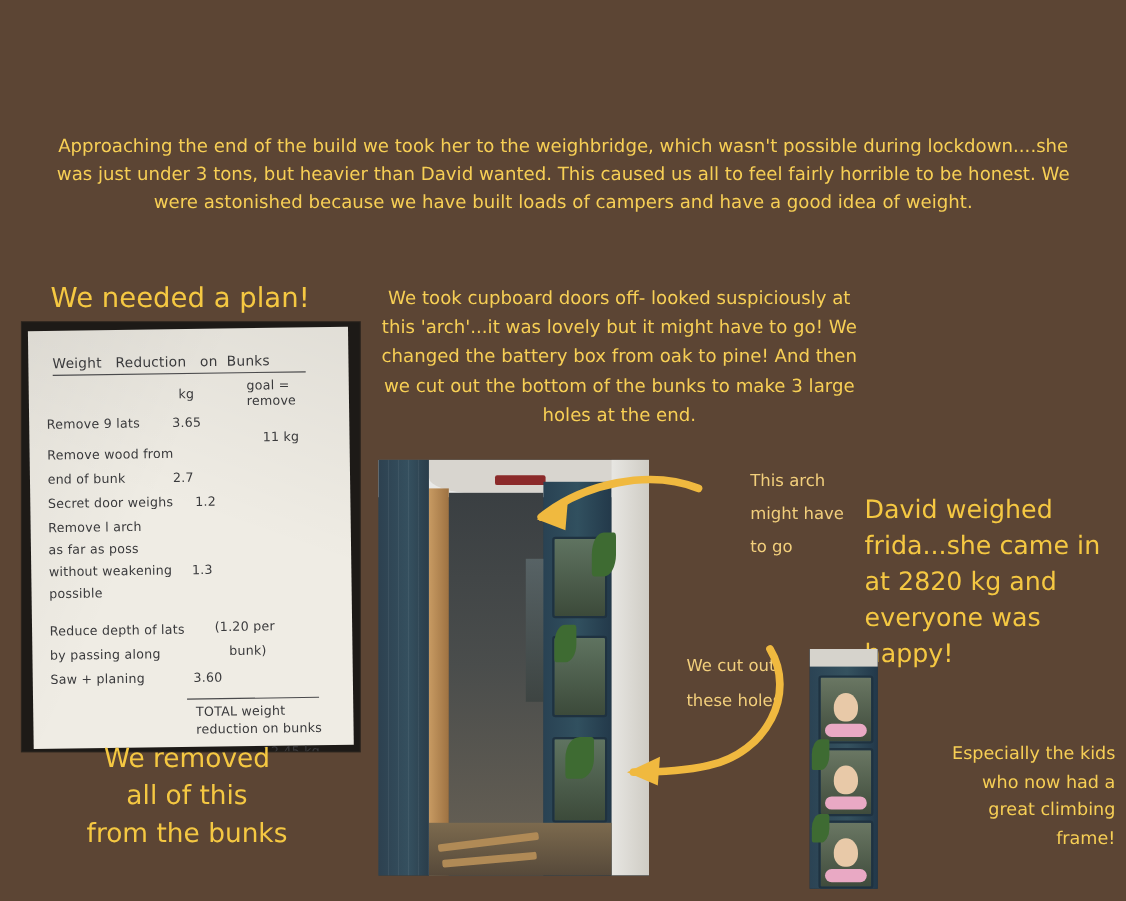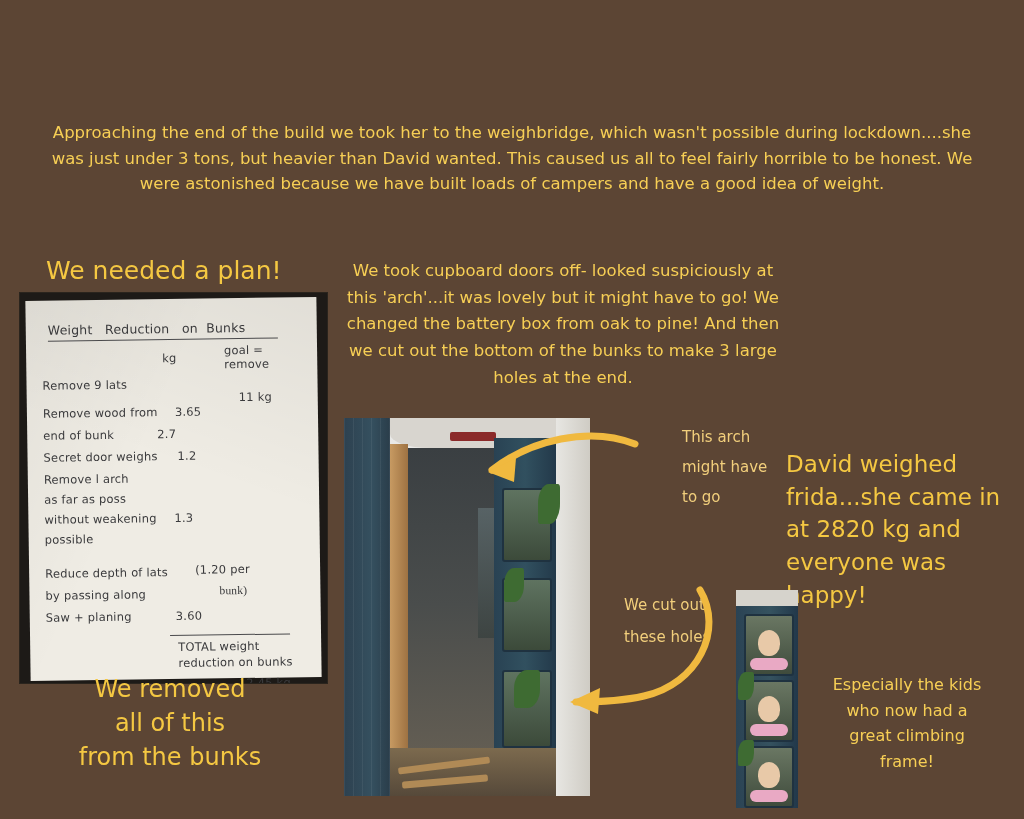--- a/index.html
+++ b/index.html
@@ -206,21 +206,21 @@
     text-align: left;
     color: #f5c842;
     font-size: 23px;
     line-height: 1.42;
   }
   .right-bottom {
     position: absolute;
     top: 672px;
     left: 800px;
     width: 214px;
-    text-align: center;
+    text-align: right;
     color: #f7cf55;
     font-size: 16px;
     line-height: 1.6;
   }
   .bunk-photo {
     position: absolute;
     left: 736px;
     top: 590px;
     width: 62px;
     height: 218px;
@@ -264,40 +264,40 @@
   <div class="note-photo">
     <div class="note-paper">
       <div class="hw" style="left:22px; top:22px; font-size:12.5px;">Weight   Reduction   on  Bunks</div>
       <div class="note-underline" style="left:22px; top:40px; width:230px;"></div>
 
       <div class="hw" style="left:136px; top:52px;">kg</div>
       <div class="hw" style="left:198px; top:46px; line-height:1.2;">goal =
 remove</div>
 
       <div class="hw" style="left:16px; top:78px;">Remove 9 lats</div>
-      <div class="hw" style="left:148px; top:78px;margin-top:28px;">3.65</div>
+      <div class="hw" style="left:130px; top:78px;">3.65</div>
       <div class="hw" style="left:212px; top:92px;">11 kg</div>
 
       <div class="hw" style="left:16px; top:106px;">Remove wood from</div>
       <div class="hw" style="left:16px; top:128px;">end of bunk</div>
       <div class="hw" style="left:130px; top:128px;">2.7</div>
 
       <div class="hw" style="left:16px; top:150px;">Secret door weighs</div>
       <div class="hw" style="left:150px; top:150px;">1.2</div>
 
       <div class="hw" style="left:16px; top:172px;">Remove l arch</div>
       <div class="hw" style="left:16px; top:192px;">as far as poss</div>
       <div class="hw" style="left:16px; top:212px;">without weakening</div>
       <div class="hw" style="left:146px; top:212px;">1.3</div>
       <div class="hw" style="left:16px; top:232px;">possible</div>
 
       <div class="hw" style="left:16px; top:266px;">Reduce depth of lats</div>
       <div class="hw" style="left:166px; top:264px;">(1.20 per</div>
       <div class="hw" style="left:16px; top:288px;">by passing along</div>
-      <div class="hw" style="left:190px; top:286px;font-family:Liberation Serif, serif;">bunk)</div>
+      <div class="hw" style="left:179px; top:286px;">bunk)</div>
       <div class="hw" style="left:16px; top:310px;">Saw + planing</div>
       <div class="hw" style="left:146px; top:310px;">3.60</div>
 
       <div class="note-underline" style="left:140px; top:336px; width:120px;"></div>
       <div class="hw" style="left:148px; top:340px; line-height:1.4;">TOTAL weight
 reduction on bunks</div>
       <div class="hw" style="left:208px; top:378px;">12.45 kg</div>
     </div>
   </div>
 

